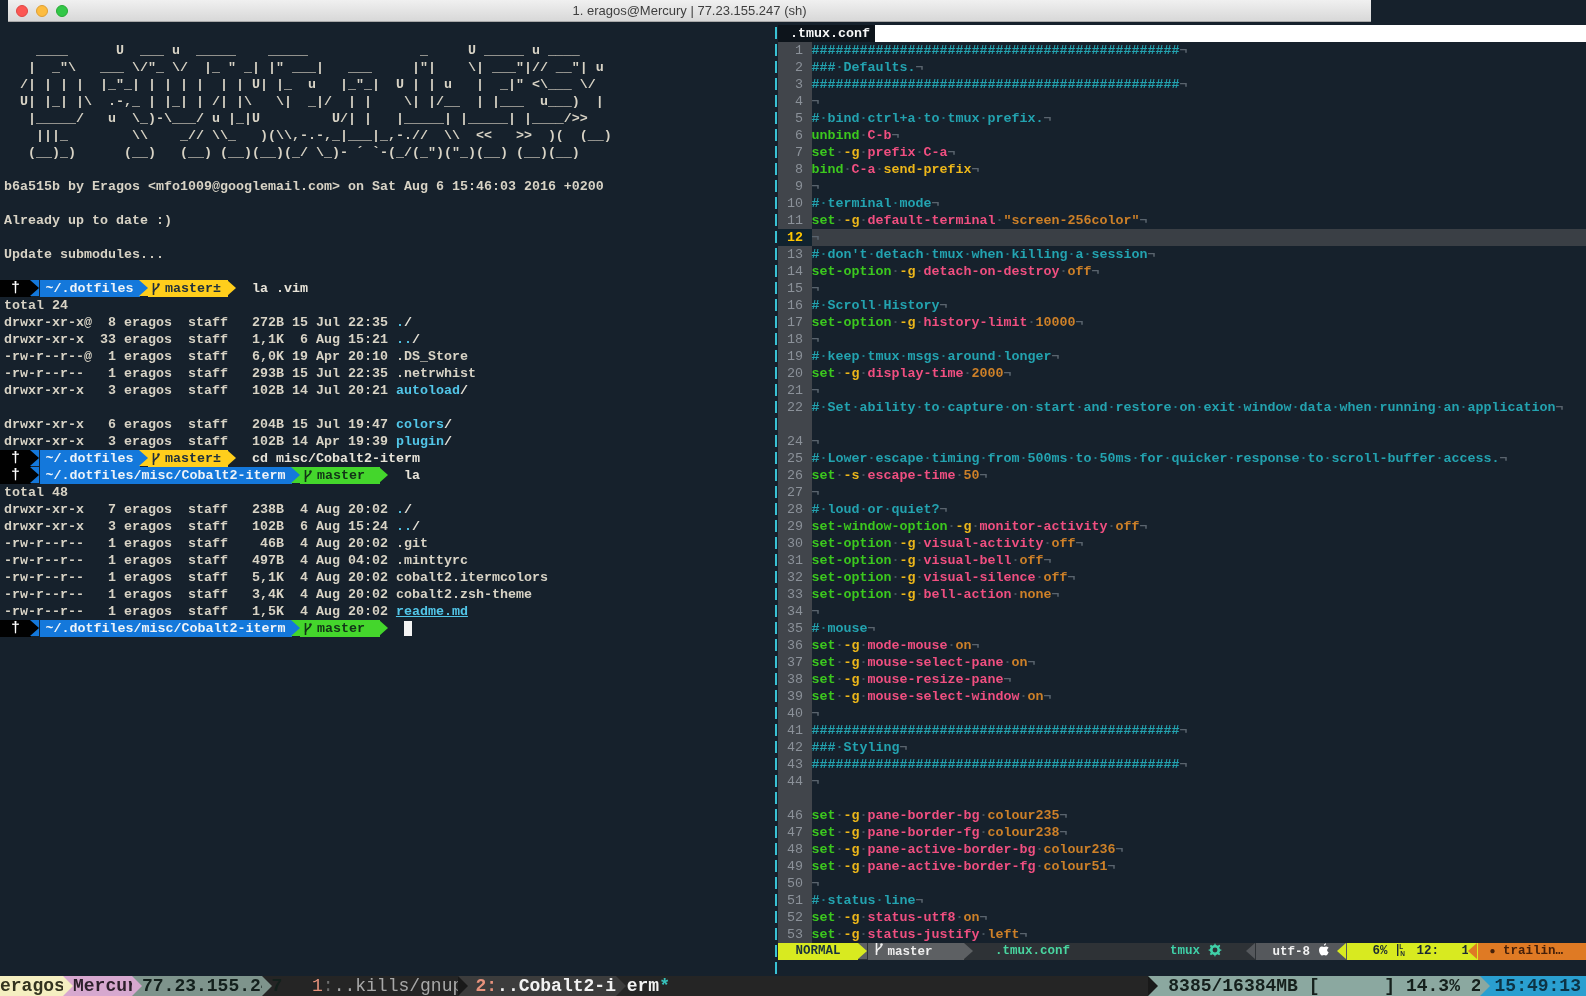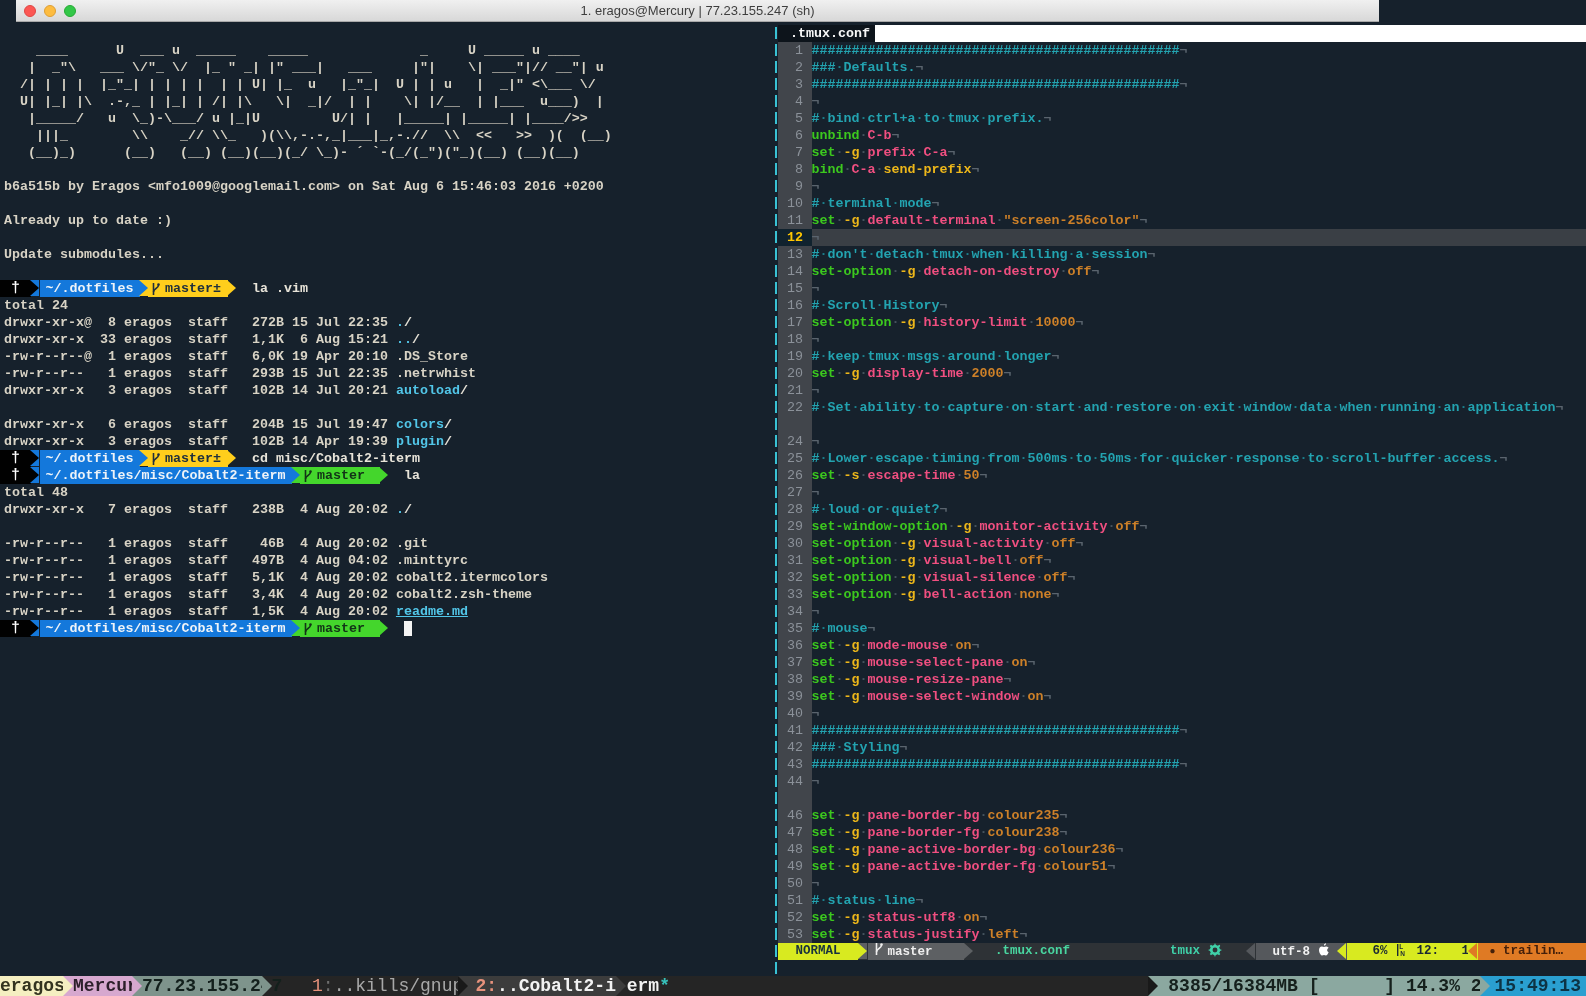--- a/index.html
+++ b/index.html
@@ -1,15 +1,15 @@
 <!DOCTYPE html>
 <html><head><meta charset="utf-8"><style>
 *{margin:0;padding:0;box-sizing:border-box}
 html,body{width:1586px;height:996px;overflow:hidden;background:#16212c}
-#titlebar{position:absolute;left:16px;top:0;width:1363px;height:22px;
+#titlebar{position:absolute;left:8px;top:0;width:1363px;height:22px;
  background:linear-gradient(#f0f0f0,#d8d8d8);border-bottom:1px solid #a9a9a9}
 .tl{position:absolute;top:5px;width:12px;height:12px;border-radius:6px}
 #title{position:absolute;left:0;right:0;top:3px;text-align:center;
  font:13px "Liberation Sans",sans-serif;color:#3e3e3e}
 #term{position:absolute;left:0;top:22px;width:1586px;height:974px;
  font:13.33px/17px "Liberation Mono",monospace;color:#ddd8cb;font-weight:bold}
 .lrow{position:absolute;left:4px;height:17px;white-space:pre;color:#d8d3c5}
 .dir{color:#52c6e8;font-weight:bold}
 .wh{color:#e8e4d9}
 .rd{color:#52c6e8;text-decoration:underline}
@@ -80,20 +80,21 @@
 <div class="lrow" style="top:309px">drwxr-xr-x  33 eragos  staff   1,1K  6 Aug 15:21 <span class="dir">..</span><span class="wh">/</span></div>
 <div class="lrow" style="top:326px">-rw-r--r--@  1 eragos  staff   6,0K 19 Apr 20:10 .DS_Store</div>
 <div class="lrow" style="top:343px">-rw-r--r--   1 eragos  staff   293B 15 Jul 22:35 .netrwhist</div>
 <div class="lrow" style="top:360px">drwxr-xr-x   3 eragos  staff   102B 14 Jul 20:21 <span class="dir">autoload</span><span class="wh">/</span></div>
 <div class="lrow" style="top:394px">drwxr-xr-x   6 eragos  staff   204B 15 Jul 19:47 <span class="dir">colors</span><span class="wh">/</span></div>
 <div class="lrow" style="top:411px">drwxr-xr-x   3 eragos  staff   102B 14 Apr 19:39 <span class="dir">plugin</span><span class="wh">/</span></div>
 <div class="lrow" style="top:428px"></div>
 <div class="lrow" style="top:445px"></div>
 <div class="lrow" style="top:462px">total 48</div>
 <div class="lrow" style="top:479px">drwxr-xr-x   7 eragos  staff   238B  4 Aug 20:02 <span class="dir">.</span><span class="wh">/</span></div>
+<div class="lrow" style="top:496px">drwxr-xr-x   3 eragos  staff   102B  6 Aug 15:24 <span class="dir">..</span><span class="wh">/</span></div>
 <div class="lrow" style="top:513px">-rw-r--r--   1 eragos  staff    46B  4 Aug 20:02 .git</div>
 <div class="lrow" style="top:530px">-rw-r--r--   1 eragos  staff   497B  4 Aug 04:02 .minttyrc</div>
 <div class="lrow" style="top:547px">-rw-r--r--   1 eragos  staff   5,1K  4 Aug 20:02 cobalt2.itermcolors</div>
 <div class="lrow" style="top:564px">-rw-r--r--   1 eragos  staff   3,4K  4 Aug 20:02 cobalt2.zsh-theme</div>
 <div class="lrow" style="top:581px">-rw-r--r--   1 eragos  staff   1,5K  4 Aug 20:02 <span class="rd">readme.md</span></div>
 <div class="lrow" style="top:598px"></div>
 <div class="prow" style="top:258px">
       <span class="pseg" style="left:0;width:31px;background:#010101;color:#fff;justify-content:center"><b class="dag">†</b></span>
       <span class="parr" style="left:30.5px;border-left-color:#010101;background:#1478db"></span>
       <span class="pseg" style="left:39.5px;width:100px;background:#1478db;color:#eef3f8;padding-left:6px">~/.dotfiles</span>

